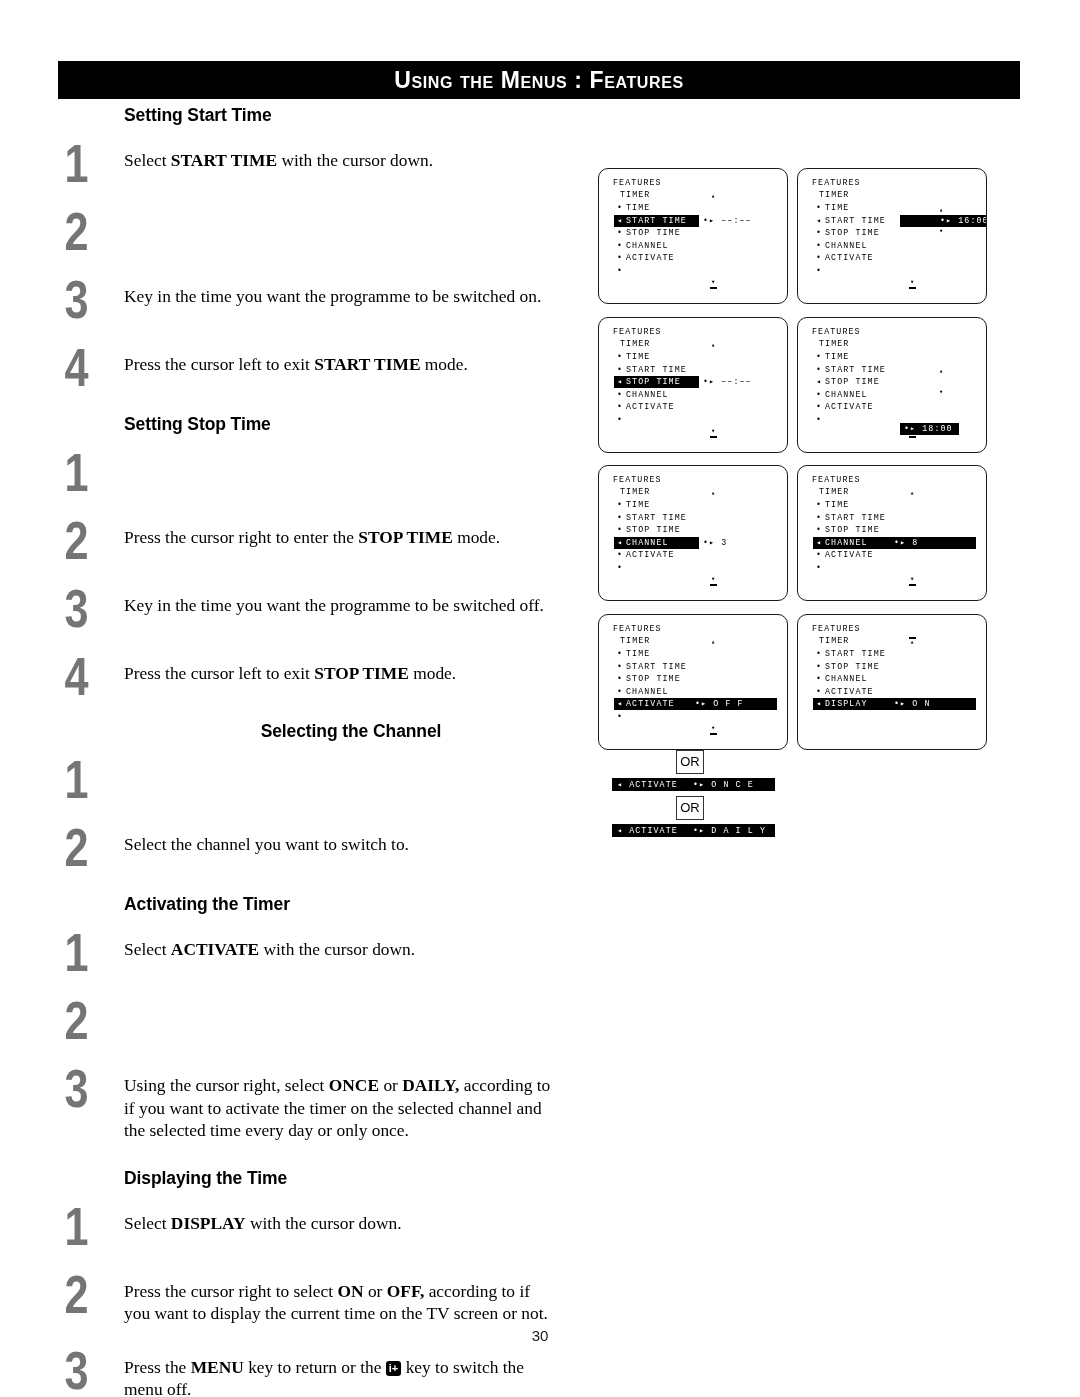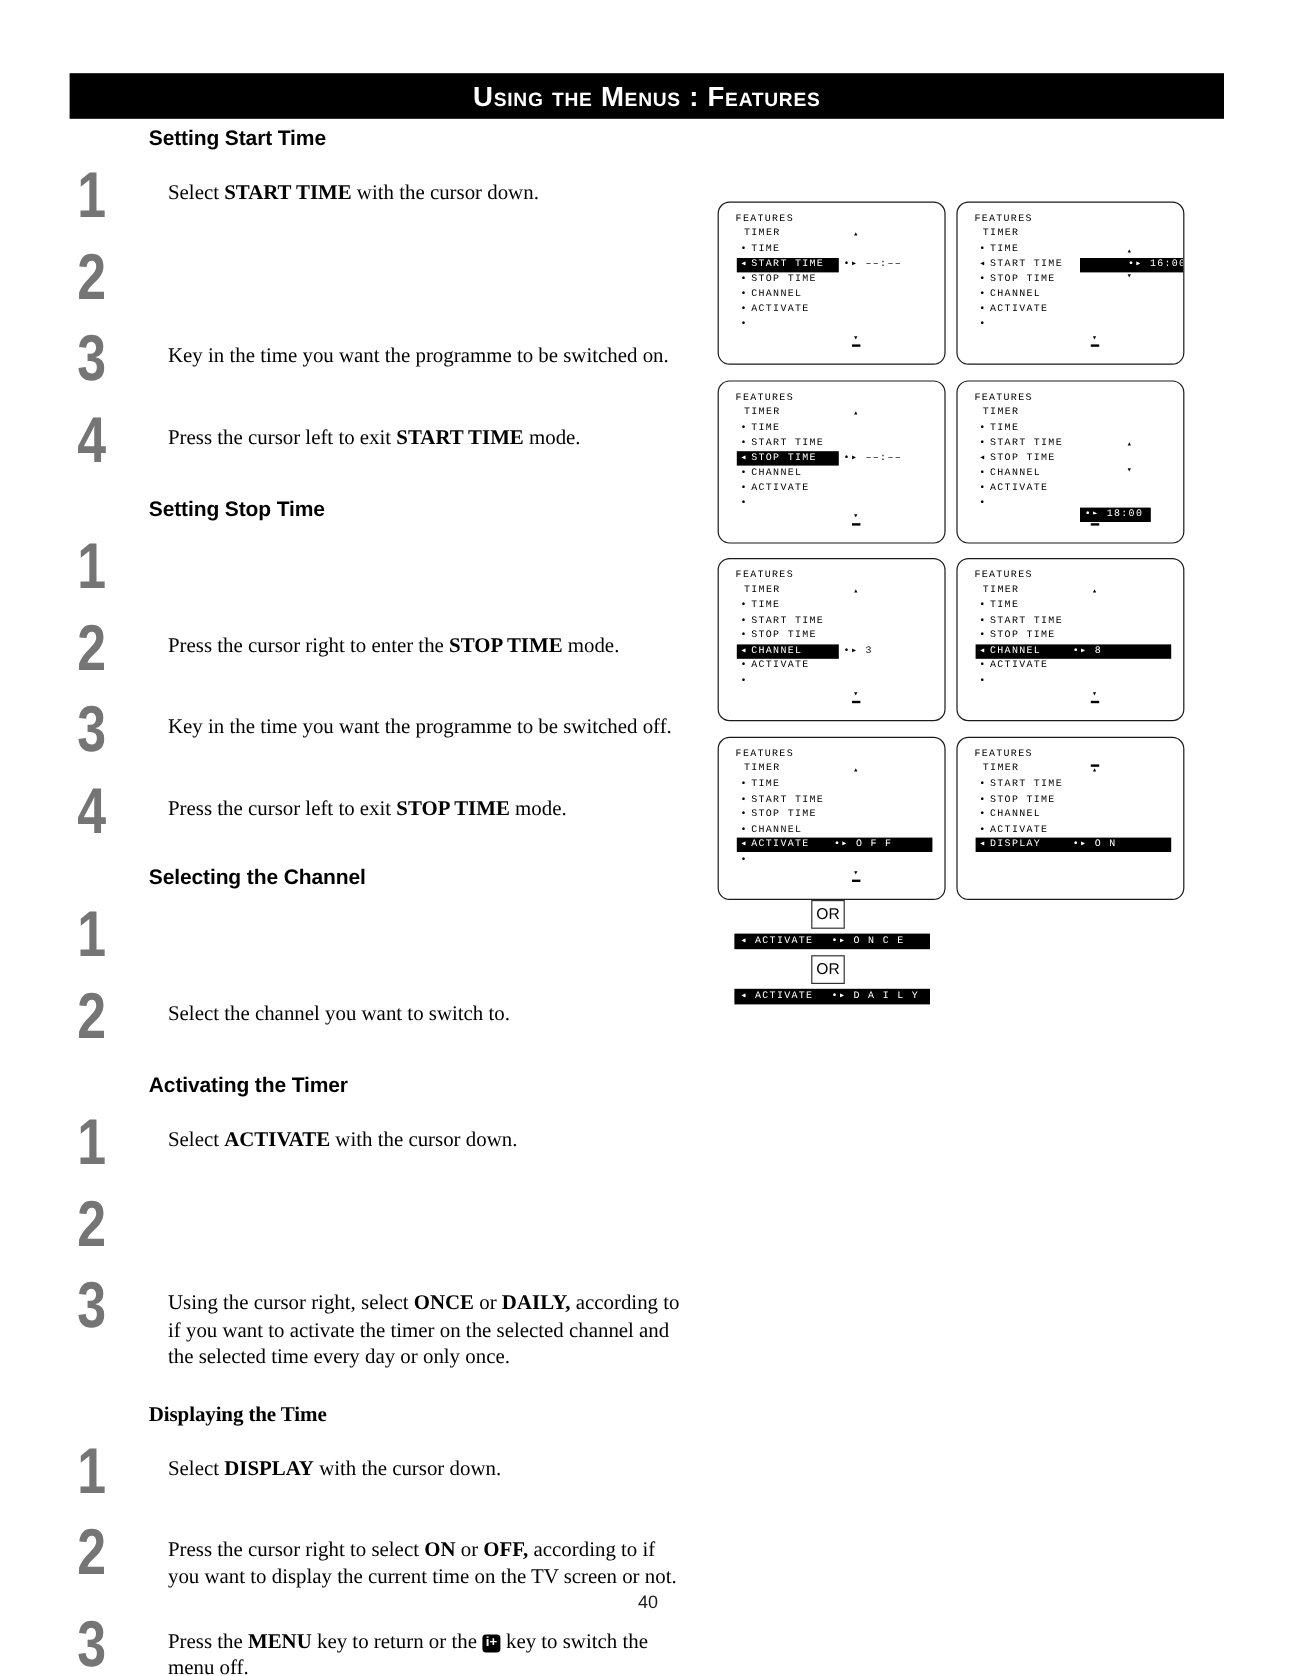--- a/index.html
+++ b/index.html
@@ -54,21 +54,20 @@
     transform-origin:left top;
     margin-top:-8px;
   }
   .step-body{
     flex:1 1 auto;
     font-family:"Liberation Serif", serif;
     font-size:17.4px;
     line-height:22.5px;
     color:#000;
     padding-top:1px;
-    margin-left:16px;
   }
   .step-body b{font-weight:bold;}
 
   .keyicon{
     display:inline-block;
     background:#000;color:#fff;
     font-family:"Liberation Sans", sans-serif;
     font-size:11px;font-weight:bold;
     line-height:13px;
     padding:1px 3px;
@@ -188,41 +187,41 @@
         <div class="step-body">Press the cursor right to enter the <b>STOP TIME</b> mode.</div>
       </div>
       <div class="step" style="margin-top: 30px;">
         <div class="step-num">3</div>
         <div class="step-body">Key in the time you want the programme to be switched off.</div>
       </div>
       <div class="step" style="margin-top: 30px;">
         <div class="step-num">4</div>
         <div class="step-body">Press the cursor left to exit <b>STOP TIME</b> mode.</div>
       </div>
-      <div class="sec-head" style="margin-top: 22px;">Selecting the Channel</div>
+      <div class="sec-head" style="margin-top: 22px; text-align: center;">Selecting the Channel</div>
       <div class="step" style="margin-top: 22px;">
         <div class="step-num">1</div>
       </div>
       <div class="step" style="margin-top: 30px;">
         <div class="step-num">2</div>
         <div class="step-body">Select the channel you want to switch to.</div>
       </div>
       <div class="sec-head" style="margin-top: 24px;">Activating the Timer</div>
       <div class="step" style="margin-top: 22px;">
         <div class="step-num">1</div>
         <div class="step-body">Select <b>ACTIVATE</b> with the cursor down.</div>
       </div>
       <div class="step" style="margin-top: 30px;">
         <div class="step-num">2</div>
       </div>
       <div class="step" style="margin-top: 30px;">
         <div class="step-num">3</div>
         <div class="step-body">Using the cursor right, select <b>ONCE</b> or <b>DAILY,</b> according to<br>if you want to activate the timer on the selected channel and<br>the selected time every day or only once.</div>
       </div>
-      <div class="sec-head" style="margin-top: 26px; font-family: Liberation Serif, serif;">Displaying the Time</div>
+      <div class="sec-head" style="margin-top: 26px;">Displaying the Time</div>
       <div class="step" style="margin-top: 22px;">
         <div class="step-num">1</div>
         <div class="step-body">Select <b>DISPLAY</b> with the cursor down.</div>
       </div>
       <div class="step" style="margin-top: 30px;">
         <div class="step-num">2</div>
         <div class="step-body">Press the cursor right to select <b>ON</b> or <b>OFF,</b> according to if<br>you want to display the current time on the TV screen or not.</div>
       </div>
       <div class="step" style="margin-top: 30px;">
         <div class="step-num">3</div>
@@ -364,14 +363,14 @@
       <span class="lbl">◂ ACTIVATE</span>
       <span class="val">•▸ O N C E</span>
     </div>
     <div class="or-box" style="left:78px;top:46px;">OR</div>
     <div class="or-bar" style="left:14px;top:74px;">
       <span class="lbl">◂ ACTIVATE</span>
       <span class="val">•▸ D A I L Y</span>
     </div>
   </div>
 
-  <div class="page-num">40</div>
+  <div class="page-num">30</div>
 </div>
 
 </body></html>

